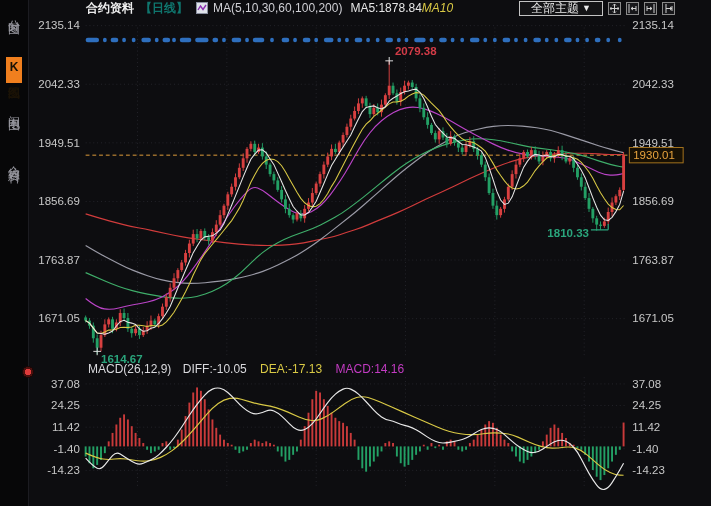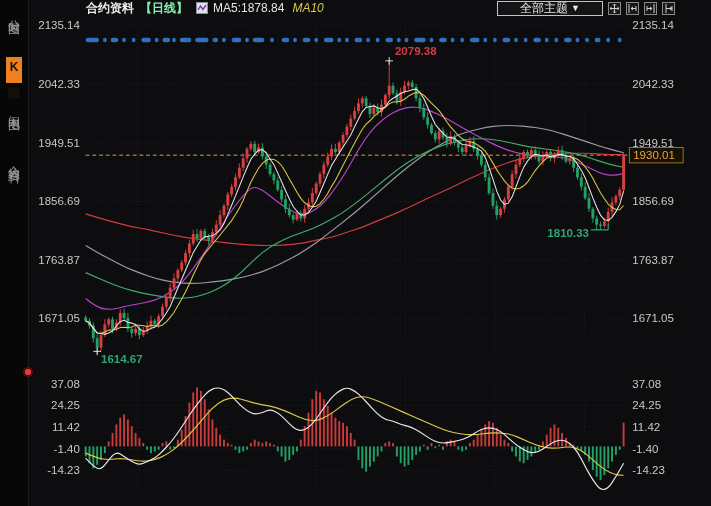--- a/index.html
+++ b/index.html
@@ -10,27 +10,27 @@
   .side-item{position:absolute;left:50%;transform:translateX(-50%);writing-mode:vertical-rl;text-orientation:upright;
              color:#96969e;font-size:12px;letter-spacing:2px;cursor:pointer;line-height:14px;}
   .side-item.active{background:#f07f1e;color:#1a1206;padding:3px 1px;font-weight:bold;}
   #rec-icon{position:absolute;left:22px;top:366px;width:12px;height:12px;border-radius:50%;
             background:radial-gradient(circle at 50% 50%, #e03b3b 0 3px, #4a100e 3px 5px, #1c0605 5px);}
   
   #topbar{position:absolute;left:28px;top:0;width:683px;height:16px;display:flex;align-items:center;
           font-size:12px;white-space:nowrap;}
   #topbar .pad{width:58px;flex:0 0 auto;}
   .t-sym{color:#ececec;font-weight:bold;margin-right:6px;}
-  .t-period{color:#86efac;font-weight:bold;margin-right:8px;font-family:Liberation Serif, serif;}
+  .t-period{color:#0f766e;font-weight:bold;margin-right:8px;font-family:Liberation Serif, serif;}
   .style-icon{width:12px;height:12px;margin-right:5px;flex:0 0 auto;}
   .t-ma{color:#cfcfd4;margin-right:8px;}
-  .t-ma5{color:#e6e6e6;margin-right:8px;}
+  .t-ma5{color:#e6e6e6;margin-right:0;}
   .t-ma10{color:#d9c945;font-style:italic;}
   #tb-right{margin-left:auto;margin-right:36px;display:flex;align-items:center;}
-  #theme-btn{border:1px solid #c4c4c4;color:#ececec;height:13px;line-height:13px;padding:0 22px;cursor:pointer;
+  #theme-btn{border:1px solid #c4c4c4;color:#ececec;height:13px;line-height:13px;padding:0 11px;cursor:pointer;
              display:flex;align-items:center;background:#141416;}
   #theme-btn .arr{font-size:9px;margin-left:3px;}
   .tb-btn{width:13px;height:13px;border:1px solid #8a8a8a;background:#17171a;margin-left:5px;cursor:pointer;
           display:flex;align-items:center;justify-content:center;padding:0;box-sizing:border-box;}
   
   #macd-head{position:absolute;left:88px;top:362px;font-size:12px;white-space:nowrap;}
   .mh-set{color:#d8d8dc;margin-right:8px;}
   .mh-diff{color:#d8d8dc;margin-right:10px;}
   .mh-dea{color:#d9c945;margin-right:10px;}
   .mh-macd{color:#c23bc2;}
@@ -49,20 +49,21 @@
   </div>
 
   <div id="topbar">
     <span class="pad"></span>
     <span class="t-sym">合约资料</span>
     <span class="t-period">【日线】</span>
     <svg class="style-icon" viewBox="0 0 12 12">
       <rect x="0.5" y="0.5" width="11" height="11" fill="#dfe3ea" stroke="#8a8fa0"></rect>
       <path d="M2 8 L4.5 4 L7 7.5 L10 3" fill="none" stroke="#8b2fb0" stroke-width="1.4"></path>
     </svg>
+    <span class="t-ma">MA(5,10,30,60,100,200)</span>
     <span class="t-ma5">MA5:1878.84</span>
     <span class="t-ma10">MA10</span>
     <span id="tb-right">
       <span id="theme-btn">
         <span>全部主题</span>
         <span class="arr">▼</span>
       </span>
       <button class="tb-btn" title="">
         <svg width="9" height="9" viewBox="0 0 9 9">
             <path d="M4.5 0 L4.5 9 M0 4.5 L9 4.5 M4.5 0 L3 1.5 M4.5 0 L6 1.5 M4.5 9 L3 7.5 M4.5 9 L6 7.5 M0 4.5 L1.5 3 M0 4.5 L1.5 6 M9 4.5 L7.5 3 M9 4.5 L7.5 6" stroke="#cfcfcf" stroke-width="1" fill="none"></path>
@@ -617,15 +618,21 @@
       <rect x="654" y="142.82169249999993" width="56" height="16" fill="#171004" stroke="#a8761f"></rect>
       <text font-size="12" fill="#e8a33d" font-family="inherit" x="658" y="154.82169249999993">1930.01</text>
       <path d="M400,52.648259999999844 L408,52.648259999999844 M404,48.648259999999844 L404,56.648259999999844" stroke="#e6e6e6" stroke-width="1"></path>
       <text font-size="12" fill="#d23b47" font-family="inherit" x="410" y="46.648259999999844" font-weight="bold">2079.38</text>
       <path d="M96,355.07890749999984 L104,355.07890749999984 M100,351.07890749999984 L100,359.07890749999984" stroke="#e6e6e6" stroke-width="1"></path>
       <text font-size="12" fill="#2aa57c" font-family="inherit" x="104" y="367.07890749999984" font-weight="bold">1614.67</text>
       <path d="M614,228.48137249999996 L632,228.48137249999996 M632,222.48137249999996 L632,228.48137249999996" stroke="#2aa57c" stroke-width="1.3"></path>
       <text font-size="12" fill="#2aa57c" font-family="inherit" x="612" y="236.48137249999996" text-anchor="end" font-weight="bold">1810.33</text>
     </svg>
 
+  <div id="macd-head">
+    <span class="mh-set">MACD(26,12,9)</span>
+    <span class="mh-diff">DIFF:-10.05</span>
+    <span class="mh-dea">DEA:-17.13</span>
+    <span class="mh-macd">MACD:14.16</span>
+  </div>
 
   <div id="rec-icon"></div>
 </div>
 
 </body></html>

